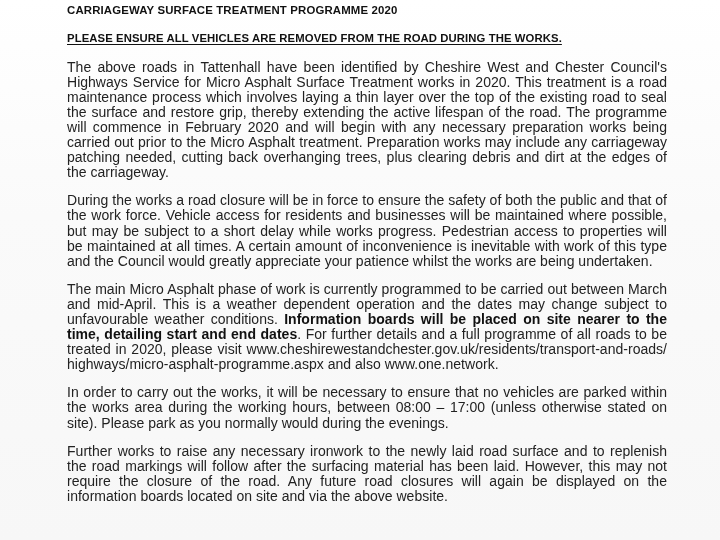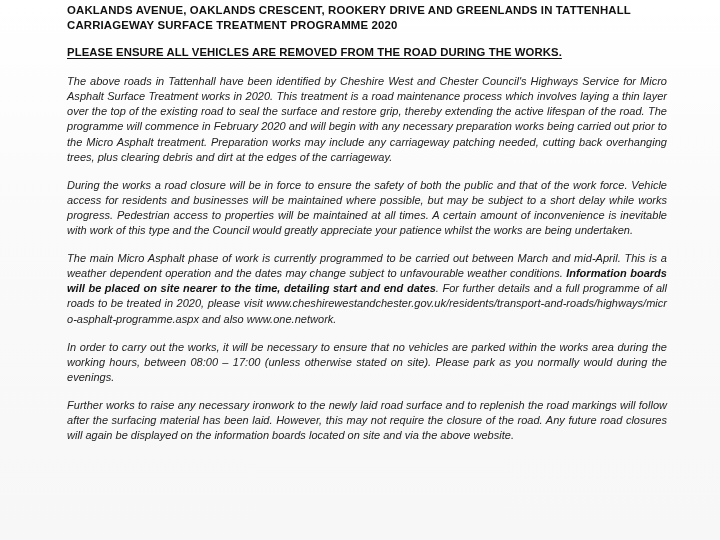--- a/index.html
+++ b/index.html
@@ -57,26 +57,25 @@
     letter-spacing: 0.1px;
     text-decoration: underline;
     text-underline-offset: 2px;
     color: #111111;
   }
   .body-copy {
     margin-top: 15px;
   }
   p.para {
     margin: 0 0 13px 0;
-    font-size: 11px;
+    font-size: 14px;
     line-height: 15.1px;
     text-align: justify;
     color: #222222;
     letter-spacing: 0.02px;
-    font-style: italic;
   }
   p.para:last-child {
     margin-bottom: 0;
   }
   p.para b {
     font-weight: bold;
     color: #111111;
   }
   .url {
     word-break: break-all;
@@ -91,21 +90,20 @@
     overflow: hidden;
   }
 </style>
 </head>
 <body>
 
 <div id="page">
   <div class="sheet">
 
     <div class="heading-block">
-      <div class="heading-line">OAKLANDS AVENUE, OAKLANDS CRESCENT, ROOKERY DRIVE AND GREENLANDS IN TATTENHALL</div>
       <div class="heading-line">CARRIAGEWAY SURFACE TREATMENT PROGRAMME 2020</div>
     </div>
 
     <div class="notice">PLEASE ENSURE ALL VEHICLES ARE REMOVED FROM THE ROAD DURING THE WORKS.</div>
 
     <div class="body-copy">
 
       <p class="para">The above roads in Tattenhall have been identified by Cheshire West and Chester Council's Highways Service for Micro Asphalt Surface Treatment works in 2020.   This treatment is a road maintenance process which involves laying a thin layer over the top of the existing road to seal the surface and restore grip, thereby extending the active lifespan of the road.   The programme will commence in February 2020 and will begin with any necessary preparation works being carried out prior to the Micro Asphalt treatment.   Preparation works may include any carriageway patching needed, cutting back overhanging trees, plus clearing debris and dirt at the edges of the carriageway.</p>
 
       <p class="para">During the works a road closure will be in force to ensure the safety of both the public and that of the work force.  Vehicle access for residents and businesses will be maintained where possible, but may be subject to a short delay while works progress.  Pedestrian access to properties will be maintained at all times.   A certain amount of inconvenience is inevitable with work of this type and the Council would greatly appreciate your patience whilst the works are being undertaken.</p>

